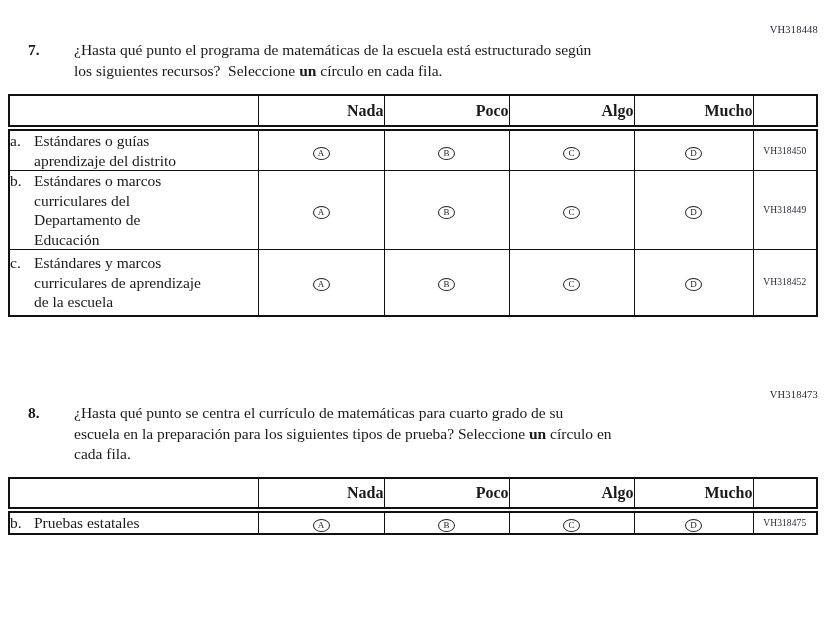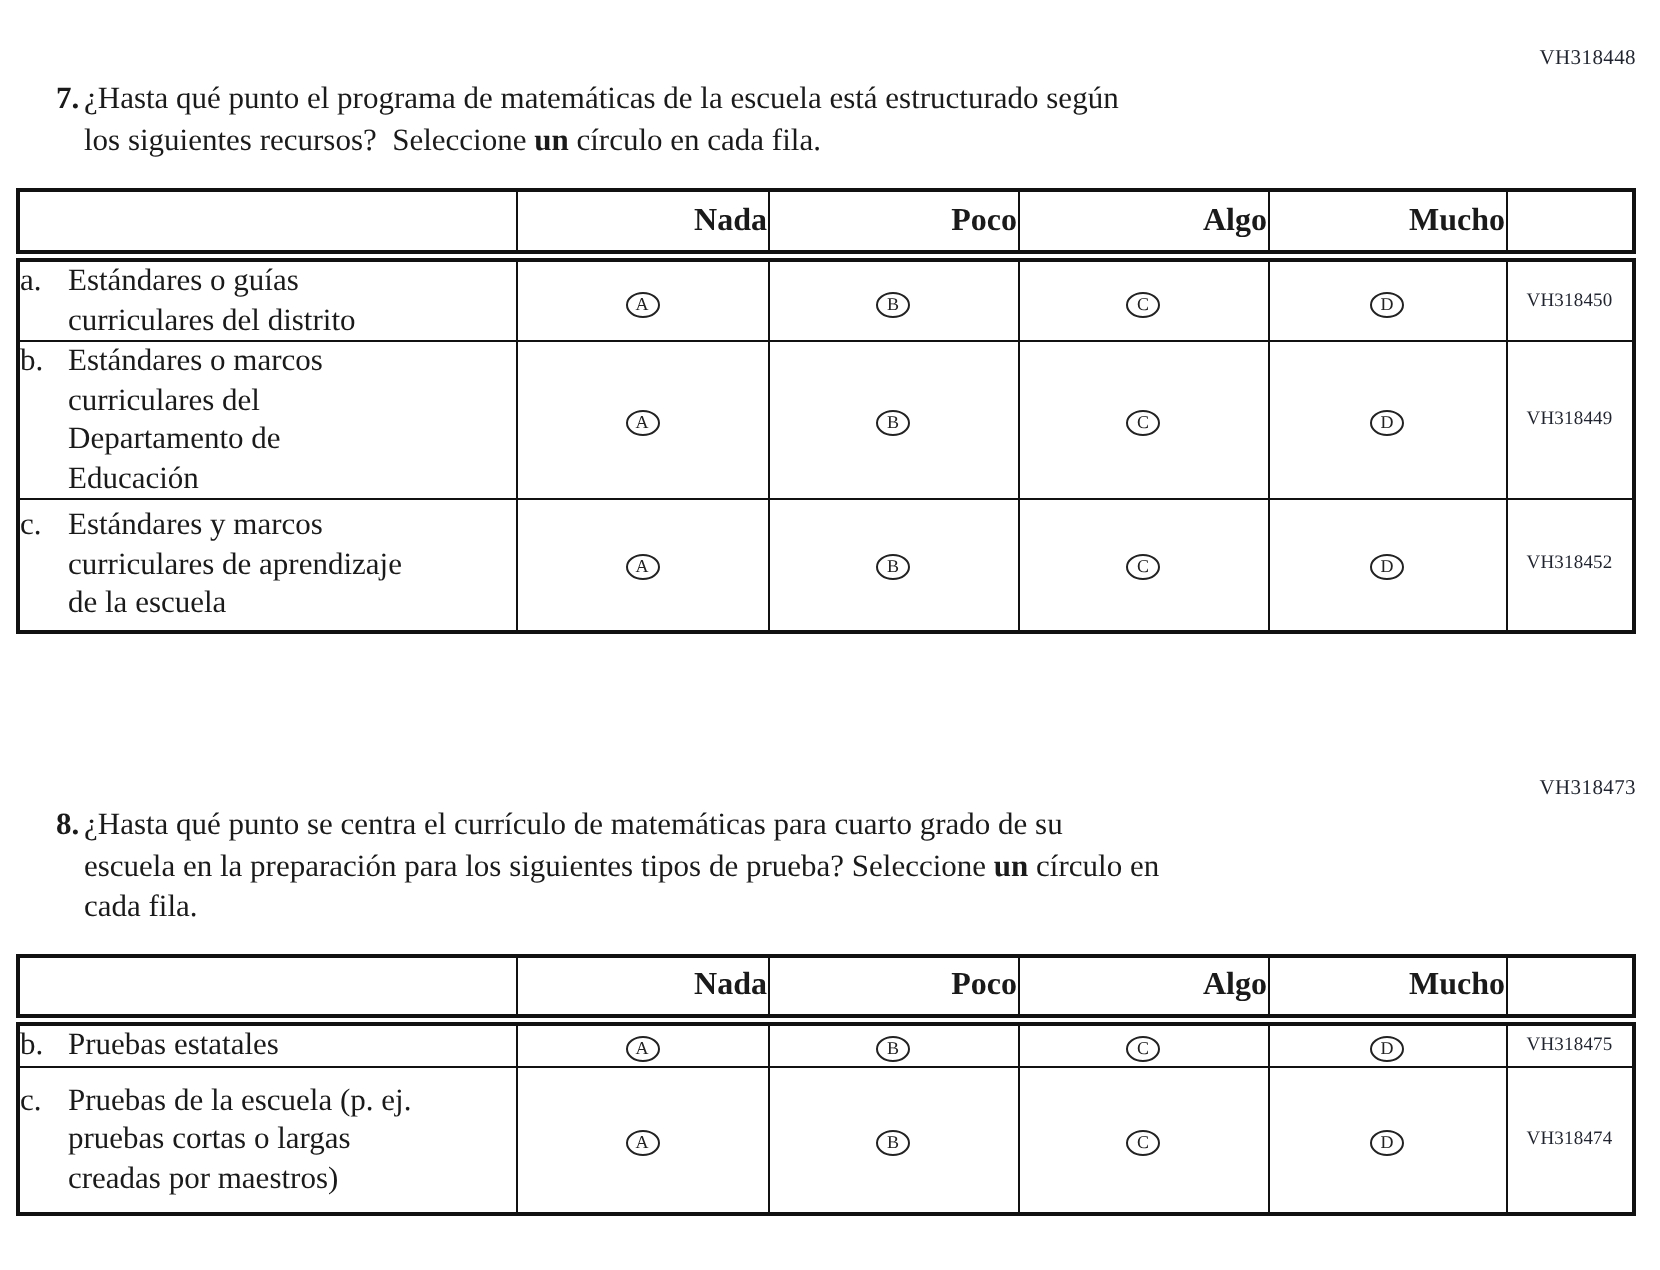--- a/index.html
+++ b/index.html
@@ -37,21 +37,21 @@
   }
   .q7 { top: 40px; }
   .q8 { top: 403px; }
   .qnum {
     position: absolute;
     left: 0;
     top: 0;
     font-weight: bold;
   }
   .qtext {
-    margin-left: 14px;
+    margin-left: 46px;
     white-space: pre-line;
   }
   .qtext b { font-weight: bold; }
 
   
   table.grid {
     position: absolute;
     left: 8px;
     width: 808px;
     border-collapse: collapse;
@@ -153,21 +153,21 @@
         <th>Nada</th>
         <th>Poco</th>
         <th>Algo</th>
         <th>Mucho</th>
         <th></th>
       </tr>
     </thead>
     <tbody>
       <tr class="r-a">
         <td class="label"><span class="letter">a.</span><span class="ltext">Estándares o guías
-curriculares del distrito</span></td>
+aprendizaje del distrito</span></td>
         <td class="opt"><span class="circ">A</span></td>
         <td class="opt"><span class="circ">B</span></td>
         <td class="opt"><span class="circ">C</span></td>
         <td class="opt"><span class="circ">D</span></td>
         <td class="code">VH318450</td>
       </tr>
       <tr class="r-b">
         <td class="label"><span class="letter">b.</span><span class="ltext">Estándares o marcos
 curriculares del
 Departamento de
@@ -221,26 +221,16 @@
     </thead>
     <tbody>
       <tr class="r-b">
         <td class="label"><span class="letter">b.</span><span class="ltext">Pruebas estatales</span></td>
         <td class="opt"><span class="circ">A</span></td>
         <td class="opt"><span class="circ">B</span></td>
         <td class="opt"><span class="circ">C</span></td>
         <td class="opt"><span class="circ">D</span></td>
         <td class="code">VH318475</td>
       </tr>
-      <tr class="r-c">
-        <td class="label"><span class="letter">c.</span><span class="ltext">Pruebas de la escuela (p. ej.
-pruebas cortas o largas
-creadas por maestros)</span></td>
-        <td class="opt"><span class="circ">A</span></td>
-        <td class="opt"><span class="circ">B</span></td>
-        <td class="opt"><span class="circ">C</span></td>
-        <td class="opt"><span class="circ">D</span></td>
-        <td class="code">VH318474</td>
-      </tr>
     </tbody>
   </table>
 
 </div>
 
 </body></html>

